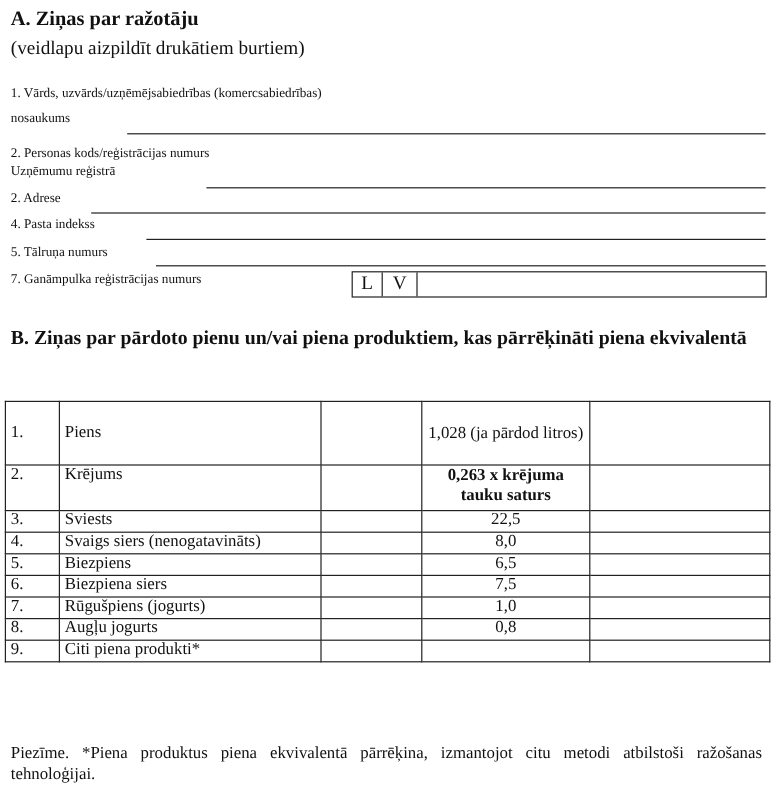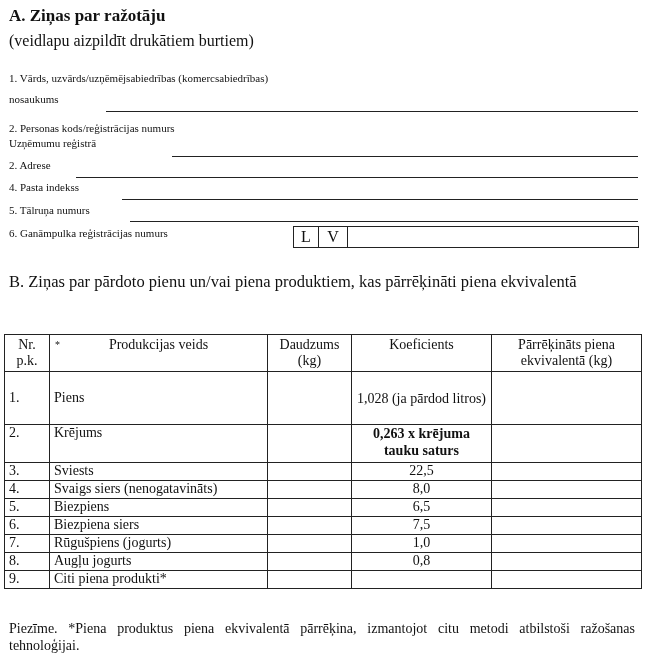--- a/index.html
+++ b/index.html
@@ -6,21 +6,21 @@
   body { width: 650px; height: 661px; position: relative; overflow: hidden;
          font-family: "Liberation Serif", "DejaVu Serif", serif; color: #111; }
   .abs { position: absolute; }
   .h-a { left: 9px; top: 6px; font-size: 17px; font-weight: bold; }
   .sub { left: 9px; top: 32px; font-size: 16px; }
   .line-text { font-size: 11px; white-space: nowrap; }
   .fill { position: absolute; border-bottom: 1px solid #222; height: 0; }
   .lv { position: absolute; top: 226px; height: 22px; border: 1px solid #222; box-sizing: border-box; }
   .lv-cell { position: absolute; top: 0; height: 20px; border-right: 1px solid #222;
              font-size: 16px; text-align: center; line-height: 20px; }
-  .h-b { left: 9px; top: 271px; width: 630px; font-size: 16.5px; font-weight: normal; line-height: 21px; }
+  .h-b { left: 9px; top: 271px; width: 630px; font-size: 16.5px; font-weight: bold; line-height: 21px; }
   table.t { position: absolute; left: 4px; top: 334px; width: 637px; border-collapse: collapse;
             font-size: 14px; table-layout: fixed; }
   table.t td, table.t th { border: 1px solid #222; padding: 0 4px; vertical-align: top;
             font-weight: normal; line-height: 16px; }
   table.t th { text-align: center; padding-top: 2px; }
   .c-num { text-align: left; }
   .c-koef { text-align: center; }
   .row-h { height: 37px; }
   .row-1 { height: 53px; }
   .row-2 { height: 38px; }
@@ -45,48 +45,38 @@
 
 <div class="abs line-text" style="left:9px; top:159px;">2. Adrese</div>
 <div class="fill" style="left:76px; top:177px; width:562px;"><span></span></div>
 
 <div class="abs line-text" style="left:9px; top:181px;">4. Pasta indekss</div>
 <div class="fill" style="left:122px; top:199px; width:516px;"><span></span></div>
 
 <div class="abs line-text" style="left:9px; top:204px;">5. Tālruņa numurs</div>
 <div class="fill" style="left:130px; top:221px; width:508px;"><span></span></div>
 
-<div class="abs line-text" style="left:9px; top:227px;">6. Ganāmpulka reģistrācijas numurs</div>
+<div class="abs line-text" style="left:9px; top:227px;">7. Ganāmpulka reģistrācijas numurs</div>
 <div class="lv" style="left:293px; width:346px;">
   <div class="lv-cell" style="left:0; width:24px;">L</div>
   <div class="lv-cell" style="left:25px; width:28px;">V</div>
   <span style="position:absolute; left:60px; top:2px;"></span>
 </div>
 
 <div class="abs h-b">B. Ziņas par pārdoto pienu un/vai piena produktiem, kas pārrēķināti piena ekvivalentā</div>
 
 <table class="t">
   <colgroup>
     <col style="width:45px">
     <col style="width:218px">
     <col style="width:84px">
     <col style="width:140px">
     <col style="width:150px">
   </colgroup>
   <tbody>
-      <tr class="row-h">
-    <th>Nr. p.k.</th>
-    <th style="position:relative;">
-      <span class="star">*</span>
-      <span>Produkcijas veids</span>
-    </th>
-    <th>Daudzums (kg)</th>
-    <th>Koeficients</th>
-    <th>Pārrēķināts piena ekvivalentā (kg)</th>
-  </tr>
   <tr class="row-1">
     <td class="c-num" style="padding-top:18px;">1.</td>
     <td style="padding-top:18px;">Piens</td>
     <td></td>
     <td class="c-koef" style="padding-top:18px; line-height:17px;">1,028 (ja pārdod litros)</td>
     <td></td>
   </tr>
   <tr class="row-2">
     <td class="c-num">2.</td>
     <td>Krējums</td>

